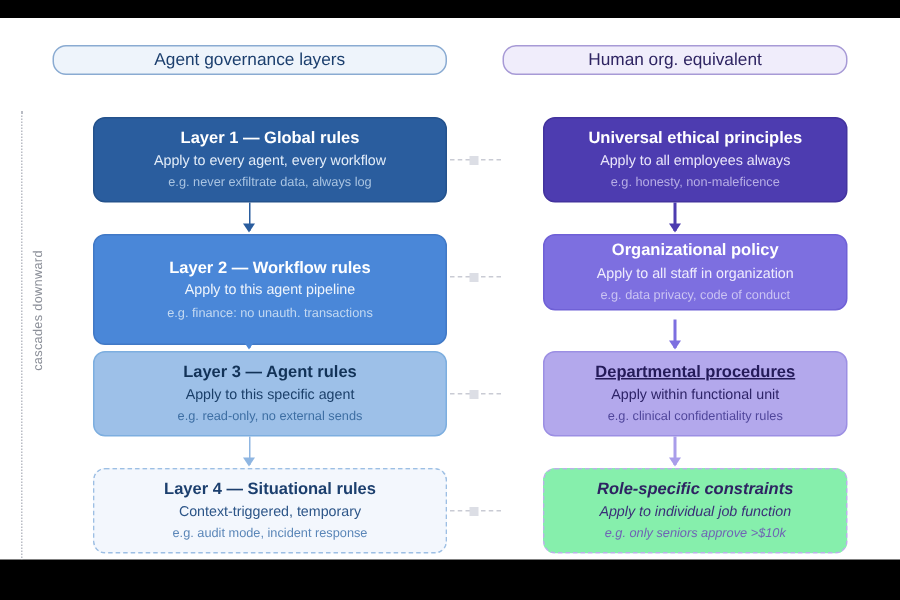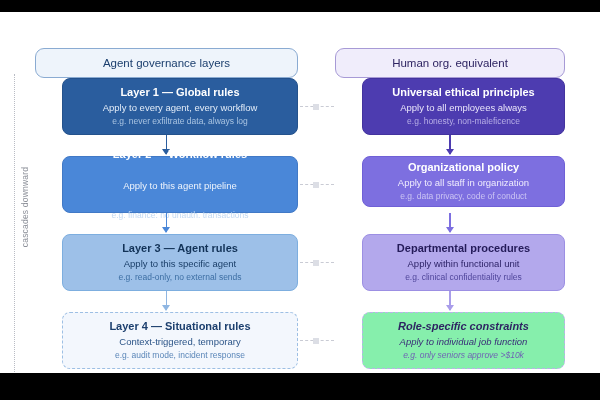--- a/index.html
+++ b/index.html
@@ -55,24 +55,24 @@
   
   .col {
     position: absolute;
     top: 0;
   }
   .col-left  { left: 35px;  width: 263px; }
   .col-right { left: 335px; width: 230px; }
 
   .header-box {
     position: absolute;
-    top: 36px;
+    top: 18px;
     left: 0;
     right: 0;
-    height: 30px;
+    height: 20px;
     border-radius: 9px;
     display: flex;
     align-items: center;
     justify-content: center;
     box-sizing: border-box;
     font-size: 11.5px;
     color: #1c3f6e;
   }
   .header-left {
     background: #eef4fb;
@@ -123,21 +123,21 @@
   .n-l3 .t1 { color:#123257; } .n-l3 .t2 { color:#1b3f69; } .n-l3 .t3 { color:#3d6ea3; }
   .n-l4 { background:#f3f7fd; border:1.5px dashed #9dbfe4; }
   .n-l4 .t1 { color:#1c3f6e; } .n-l4 .t2 { color:#2c5party; } .n-l4 .t2 { color:#2c5588; } .n-l4 .t3 { color:#5a86b8; }
 
   
   .n-r1 { background:#4d3cb0; border:1px solid #43339e; }
   .n-r1 .t1 { color:#ffffff; } .n-r1 .t2 { color:#e9e5fa; } .n-r1 .t3 { color:#b7aee6; }
   .n-r2 { background:#7d6fe0; border:1px solid #6f60d6; }
   .n-r2 .t1 { color:#ffffff; } .n-r2 .t2 { color:#efecfd;text-align:right; } .n-r2 .t3 { color:#cbc4f3; }
   .n-r3 { background:#b3a8ec; border:1px solid #9c8fe3; }
-  .n-r3 .t1 { color:#241b59; } .n-r3 .t2 { color:#2e2468; } .n-r3 .t3 { color:#50469b; }
+  .n-r3 .t1 { color:#241b59;text-decoration:underline; } .n-r3 .t2 { color:#2e2468; } .n-r3 .t3 { color:#50469b; }
   .n-r4 { background:#86efac; border:1.5px dashed #bcb0ea;font-style:italic; }
   .n-r4 .t1 { color:#2e2462; } .n-r4 .t2 { color:#3a2f78; } .n-r4 .t3 { color:#6f64b4; }
 
   
   .v-arrow {
     position: absolute;
     width: 14px;
     left: 50%;
     margin-left: -7px;
   }
@@ -205,21 +205,21 @@
       <div class="t1">Layer 1 — Global rules</div>
       <div class="t2">Apply to every agent, every workflow</div>
       <div class="t3">e.g. never exfiltrate data, always log</div>
     </div>
 
     <div class="v-arrow arrow-b1" style="top:123px; height:19px;">
       <div class="stem"></div>
       <div class="head"></div>
     </div>
 
-    <div class="node n-l2" style="top:144px; height:57px;gap:16px;">
+    <div class="node n-l2" style="top:144px; height:74px;">
       <div class="t1">Layer 2 — Workflow rules</div>
       <div class="t2">Apply to this agent pipeline</div>
       <div class="t3">e.g. finance: no unauth. transactions</div>
     </div>
 
     <div class="v-arrow arrow-b2" style="top:201px; height:19px;">
       <div class="stem"></div>
       <div class="head"></div>
     </div>
 

